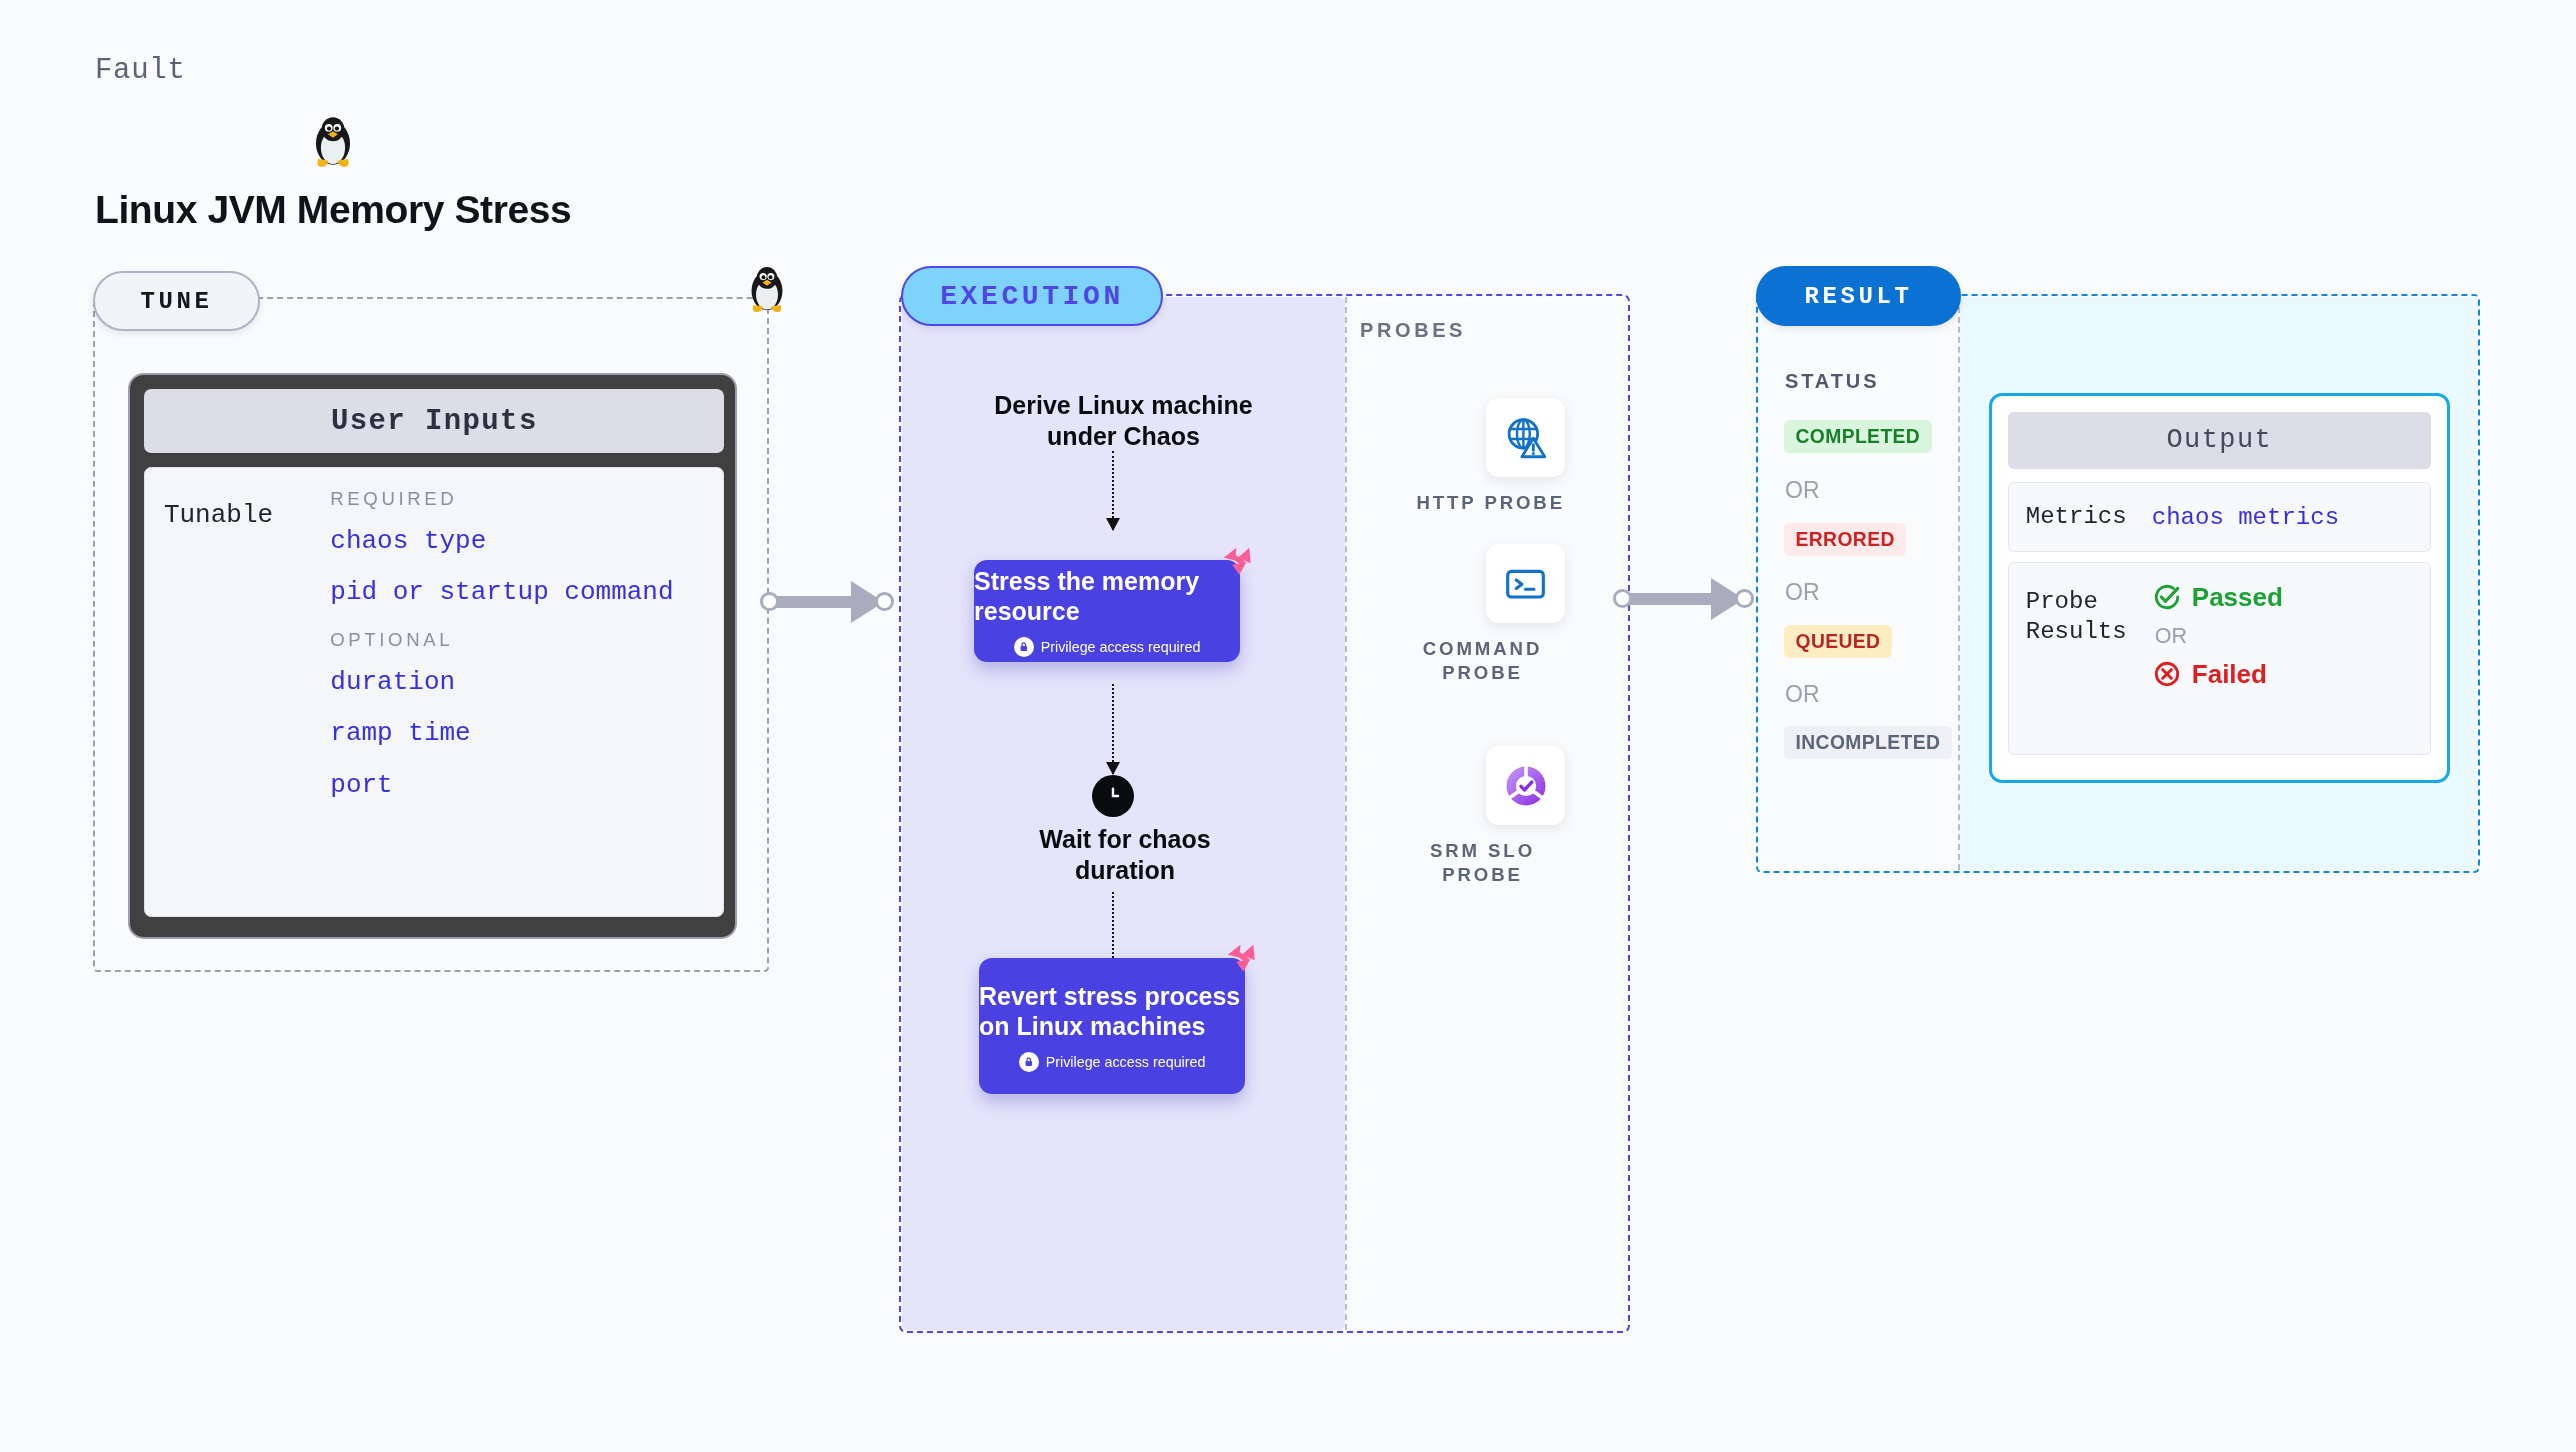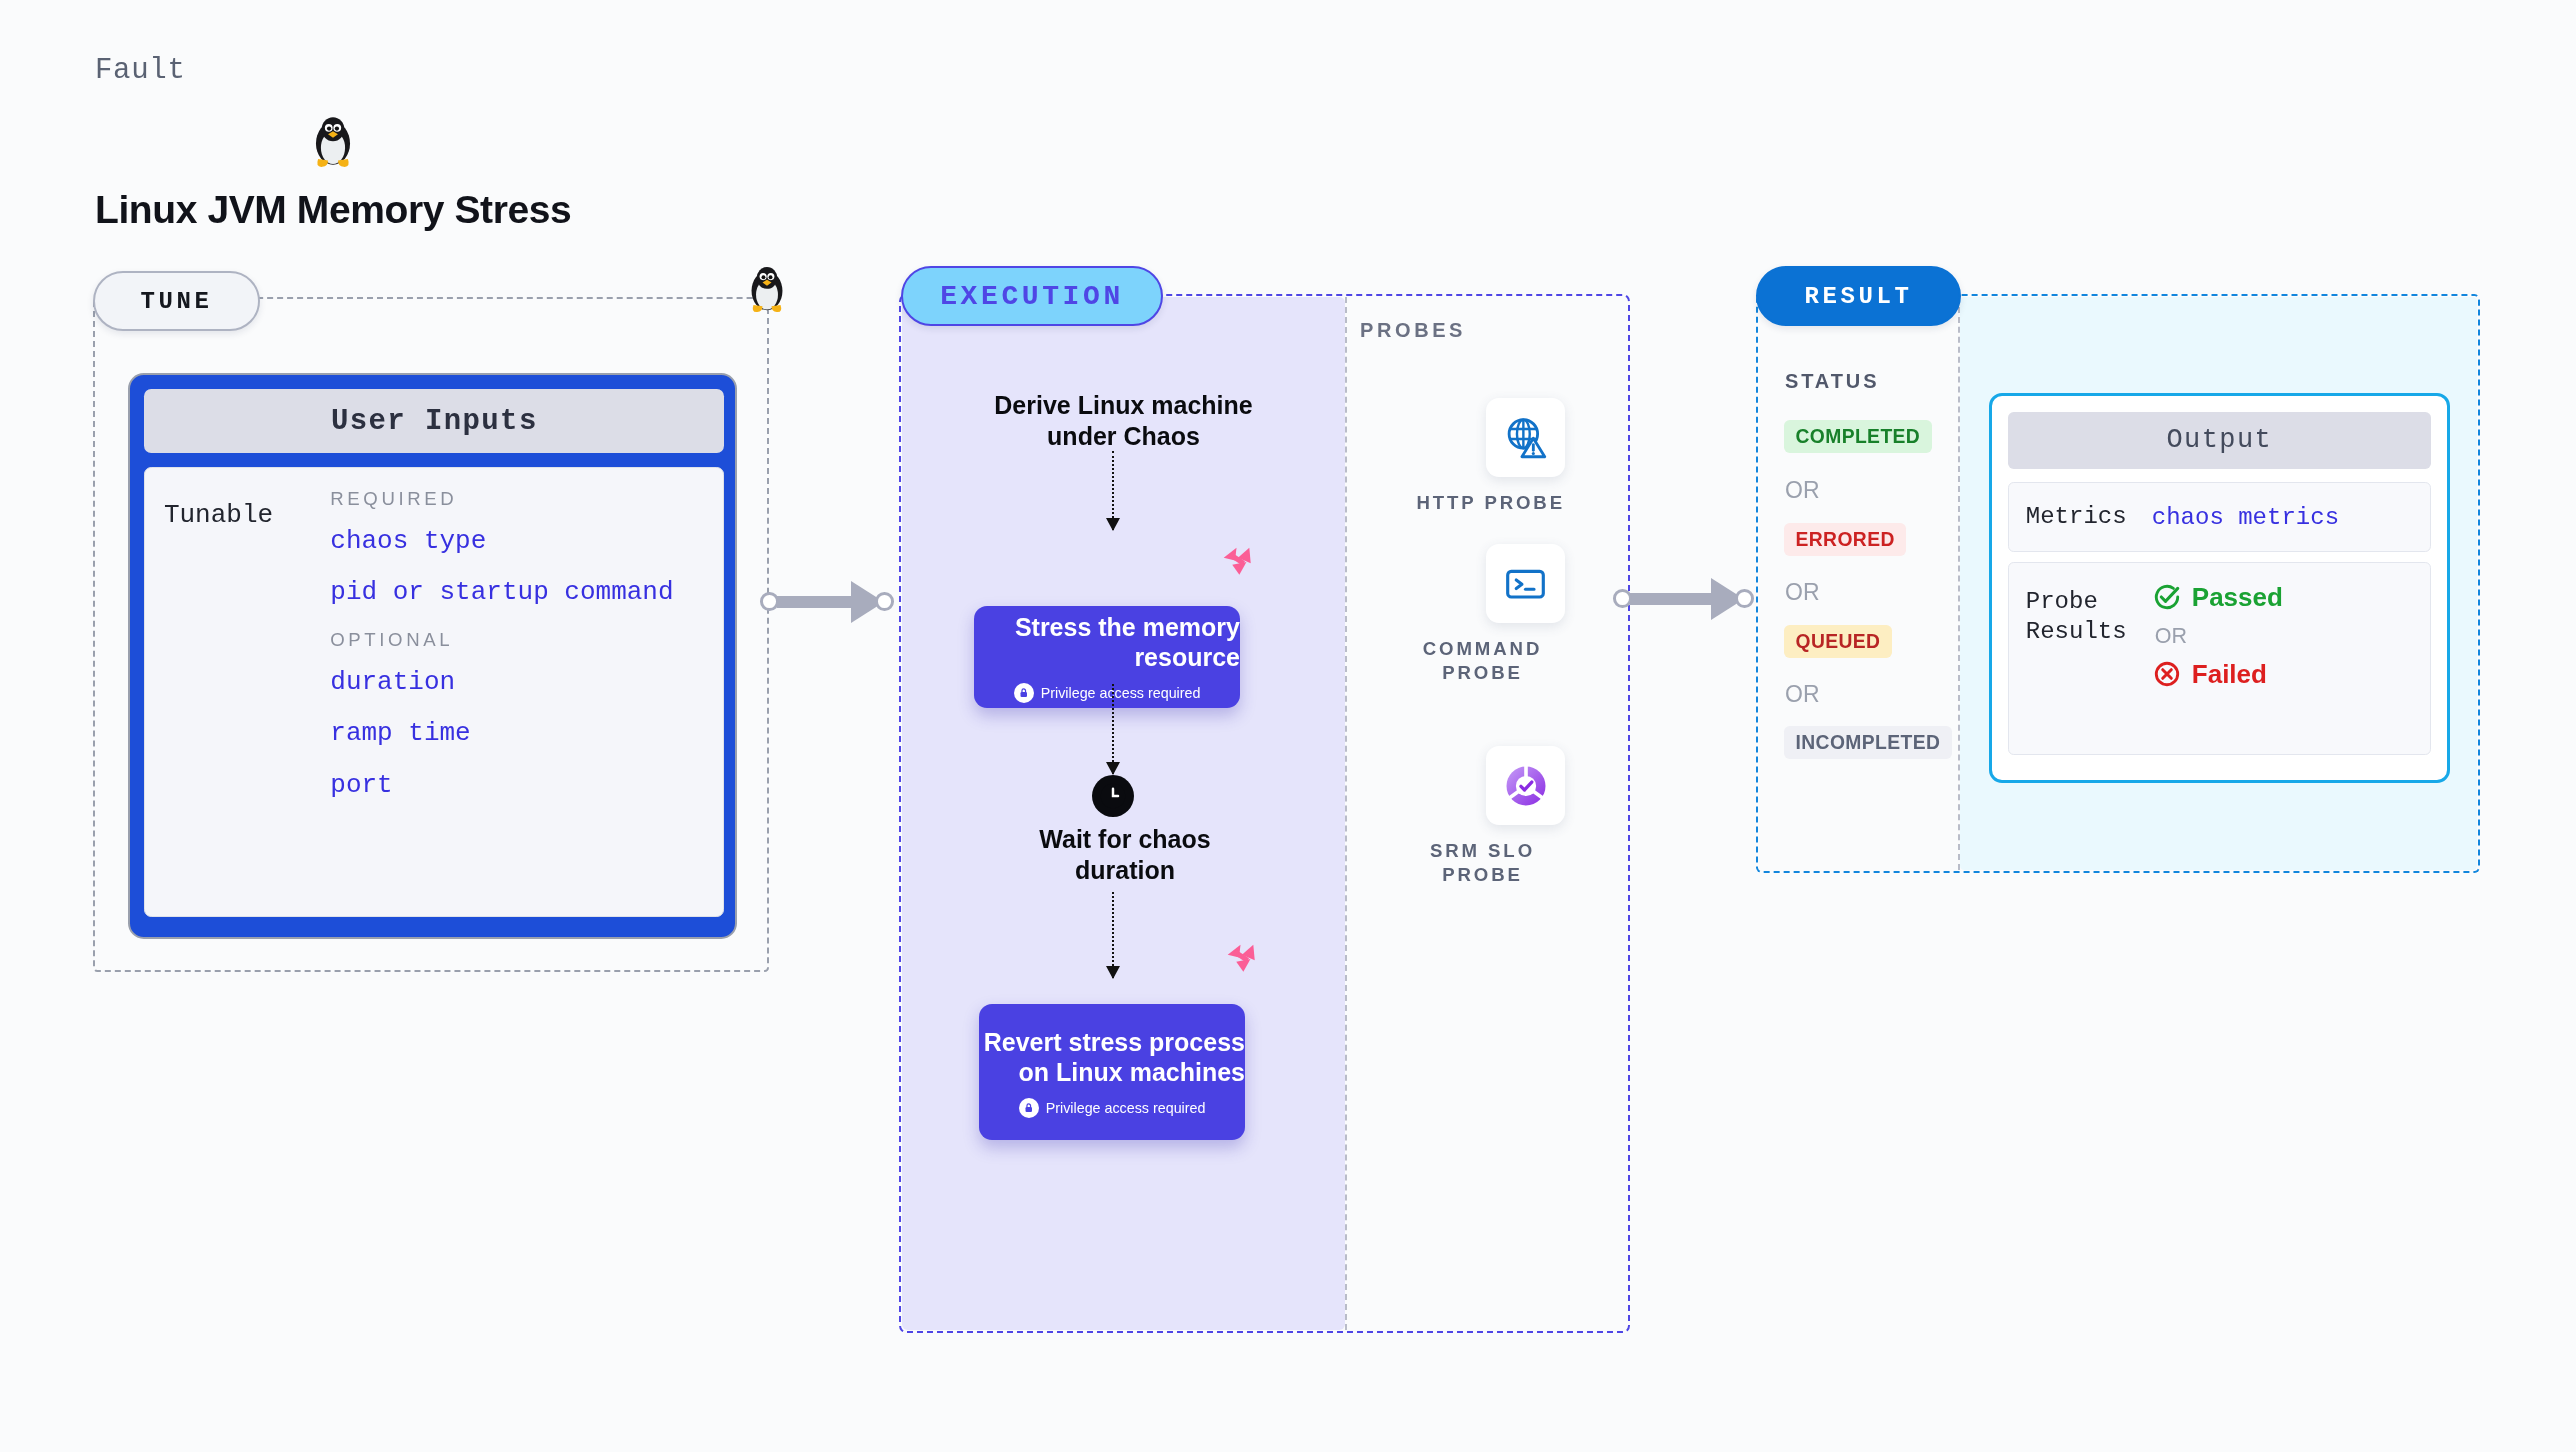--- a/index.html
+++ b/index.html
@@ -75,21 +75,21 @@
     border-left:2.1px dashed #b9bcc8;
   }
   #region-output-fill{
     left:1960px;top:297px;width:517px;height:573px;
     background:#eaf9fe;border-radius:4.3px;
   }
 
   
   #tune-card{
     position:absolute;left:128px;top:373px;width:609px;height:566px;
-    background:#1d4ed8;border:2.9px solid #9aa0ad;border-radius:15.8px;
+    background:#404040;border:2.9px solid #9aa0ad;border-radius:15.8px;
     box-sizing:border-box;z-index:5;
   }
   #tune-card-header{
     position:absolute;left:14.3px;top:14.3px;width:580px;height:64px;
     background:#dcdde7;border-radius:7.2px;
     display:flex;align-items:center;justify-content:center;
     font-family:"Liberation Mono",monospace;font-size:29px;
     color:#2c3040;font-weight:bold;letter-spacing:1.4px;
   }
   #tune-card-body{
@@ -132,21 +132,21 @@
     border-right:7.9px solid transparent;border-top:13px solid #111;
   }
   #arr1{left:1112px;top:451px;height:79px;}
   #arr2{left:1112px;top:684px;height:90px;}
   #arr3{left:1112px;top:892px;height:86px;}
 
   .act-card{
     position:absolute;background:#4a41e2;border-radius:13px;
     box-shadow:0 7.2px 15.8px rgba(60,50,180,.28);
     display:flex;flex-direction:column;align-items:center;justify-content:center;
-    color:#ffffff;text-align:right;margin-top:46px;
+    color:#ffffff;text-align:left;
   }
   #act-stress{left:974px;top:560px;width:266px;height:102px;}
   #act-revert{left:979px;top:958px;width:266px;height:136px;}
   .act-title{font-size:25px;font-weight:bold;line-height:1.22;}
   .act-sub{
     display:flex;align-items:center;gap:7.2px;margin-top:10px;
     font-size:14.3px;font-weight:normal;
   }
   .lock-badge{
     width:20px;height:20px;border-radius:50%;background:#ffffff;

